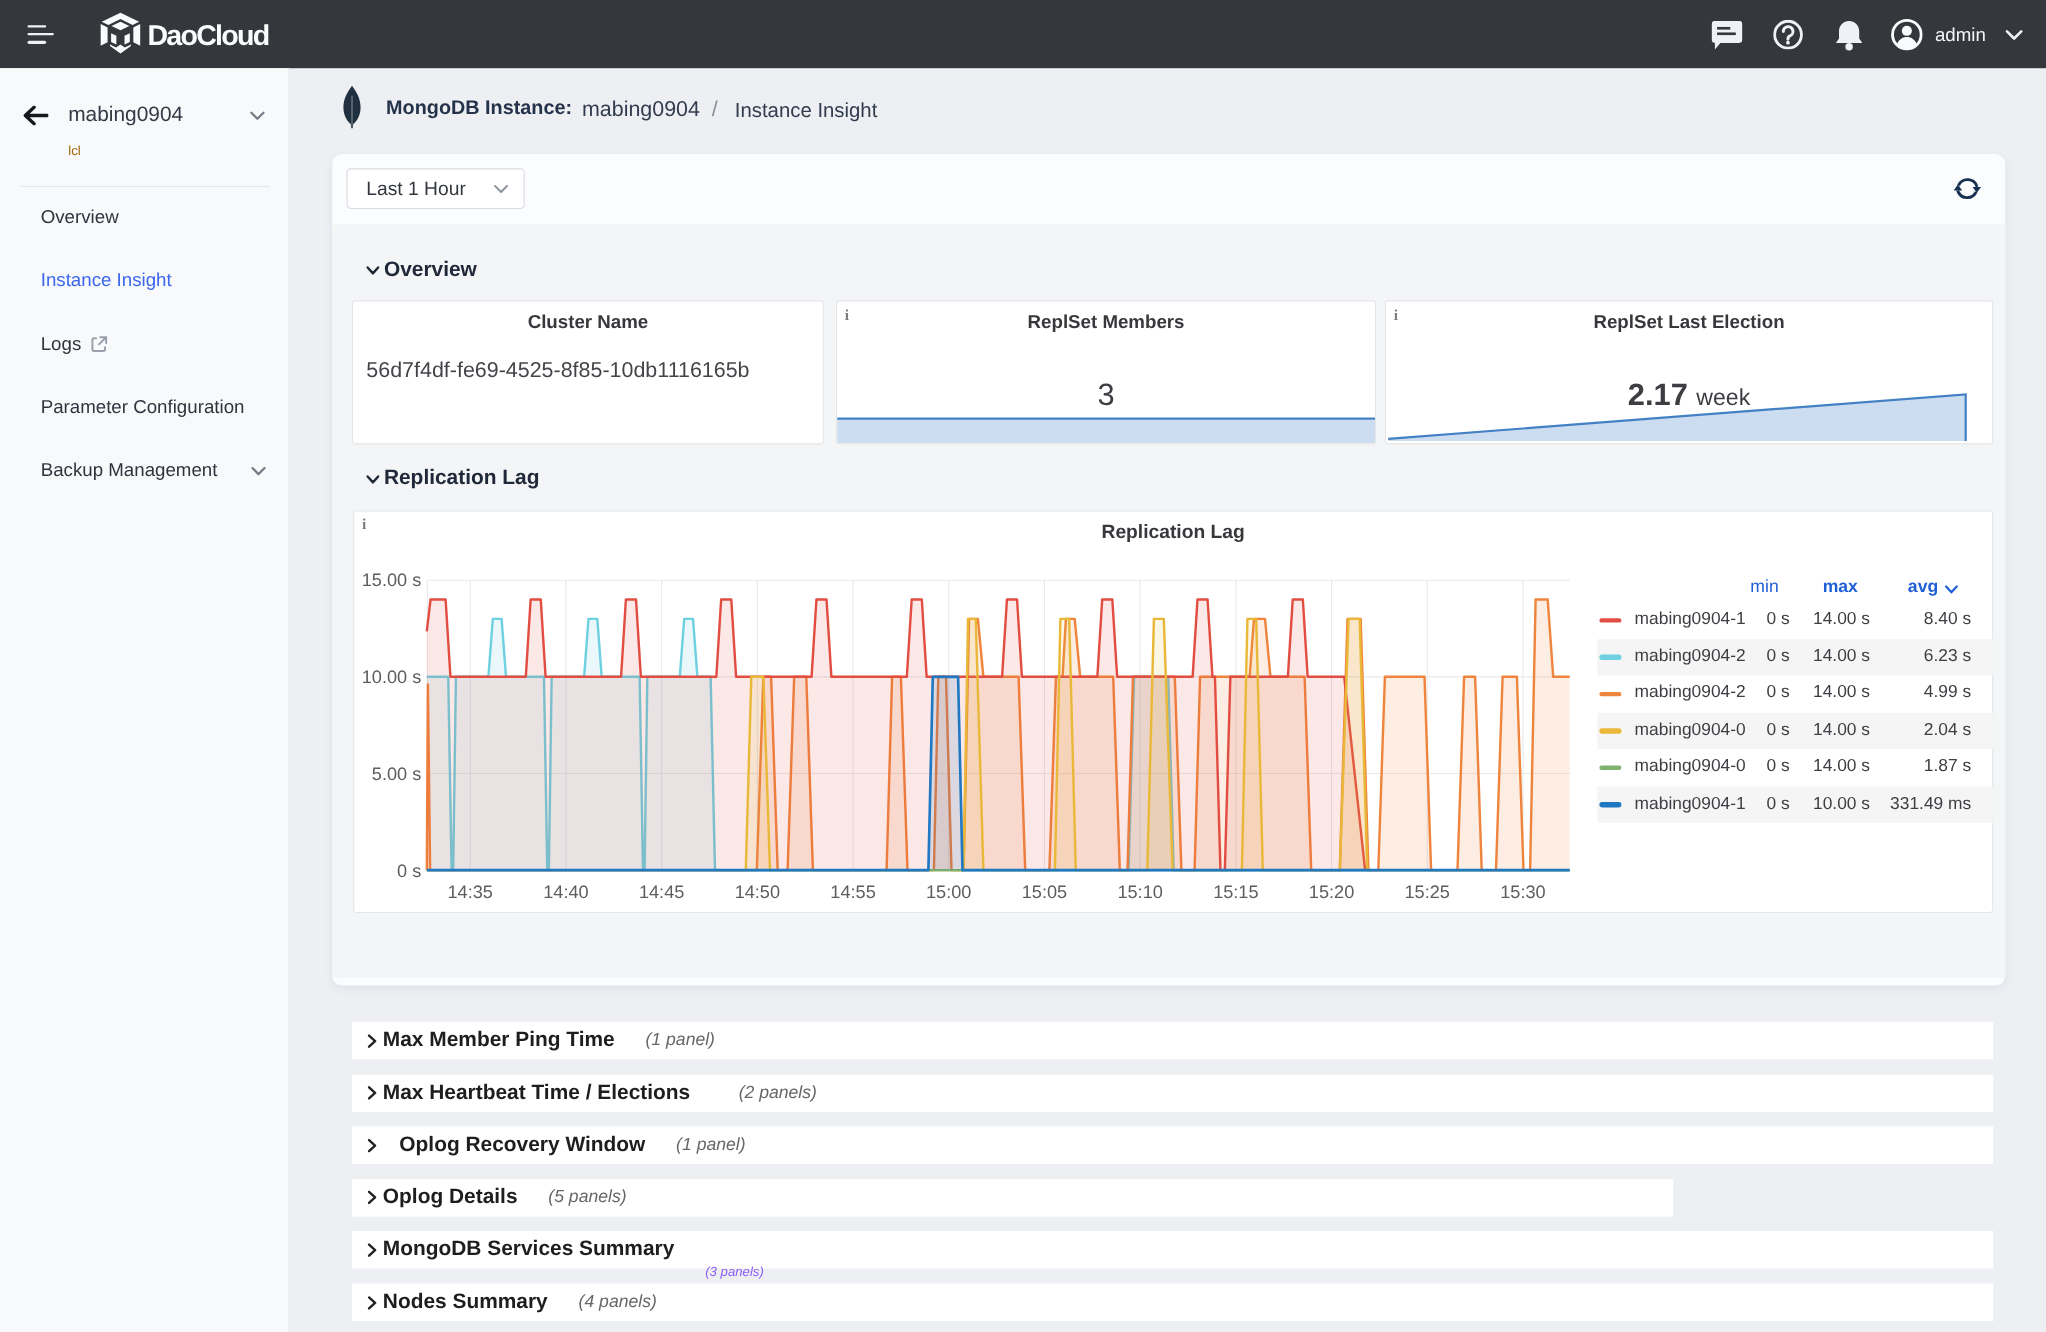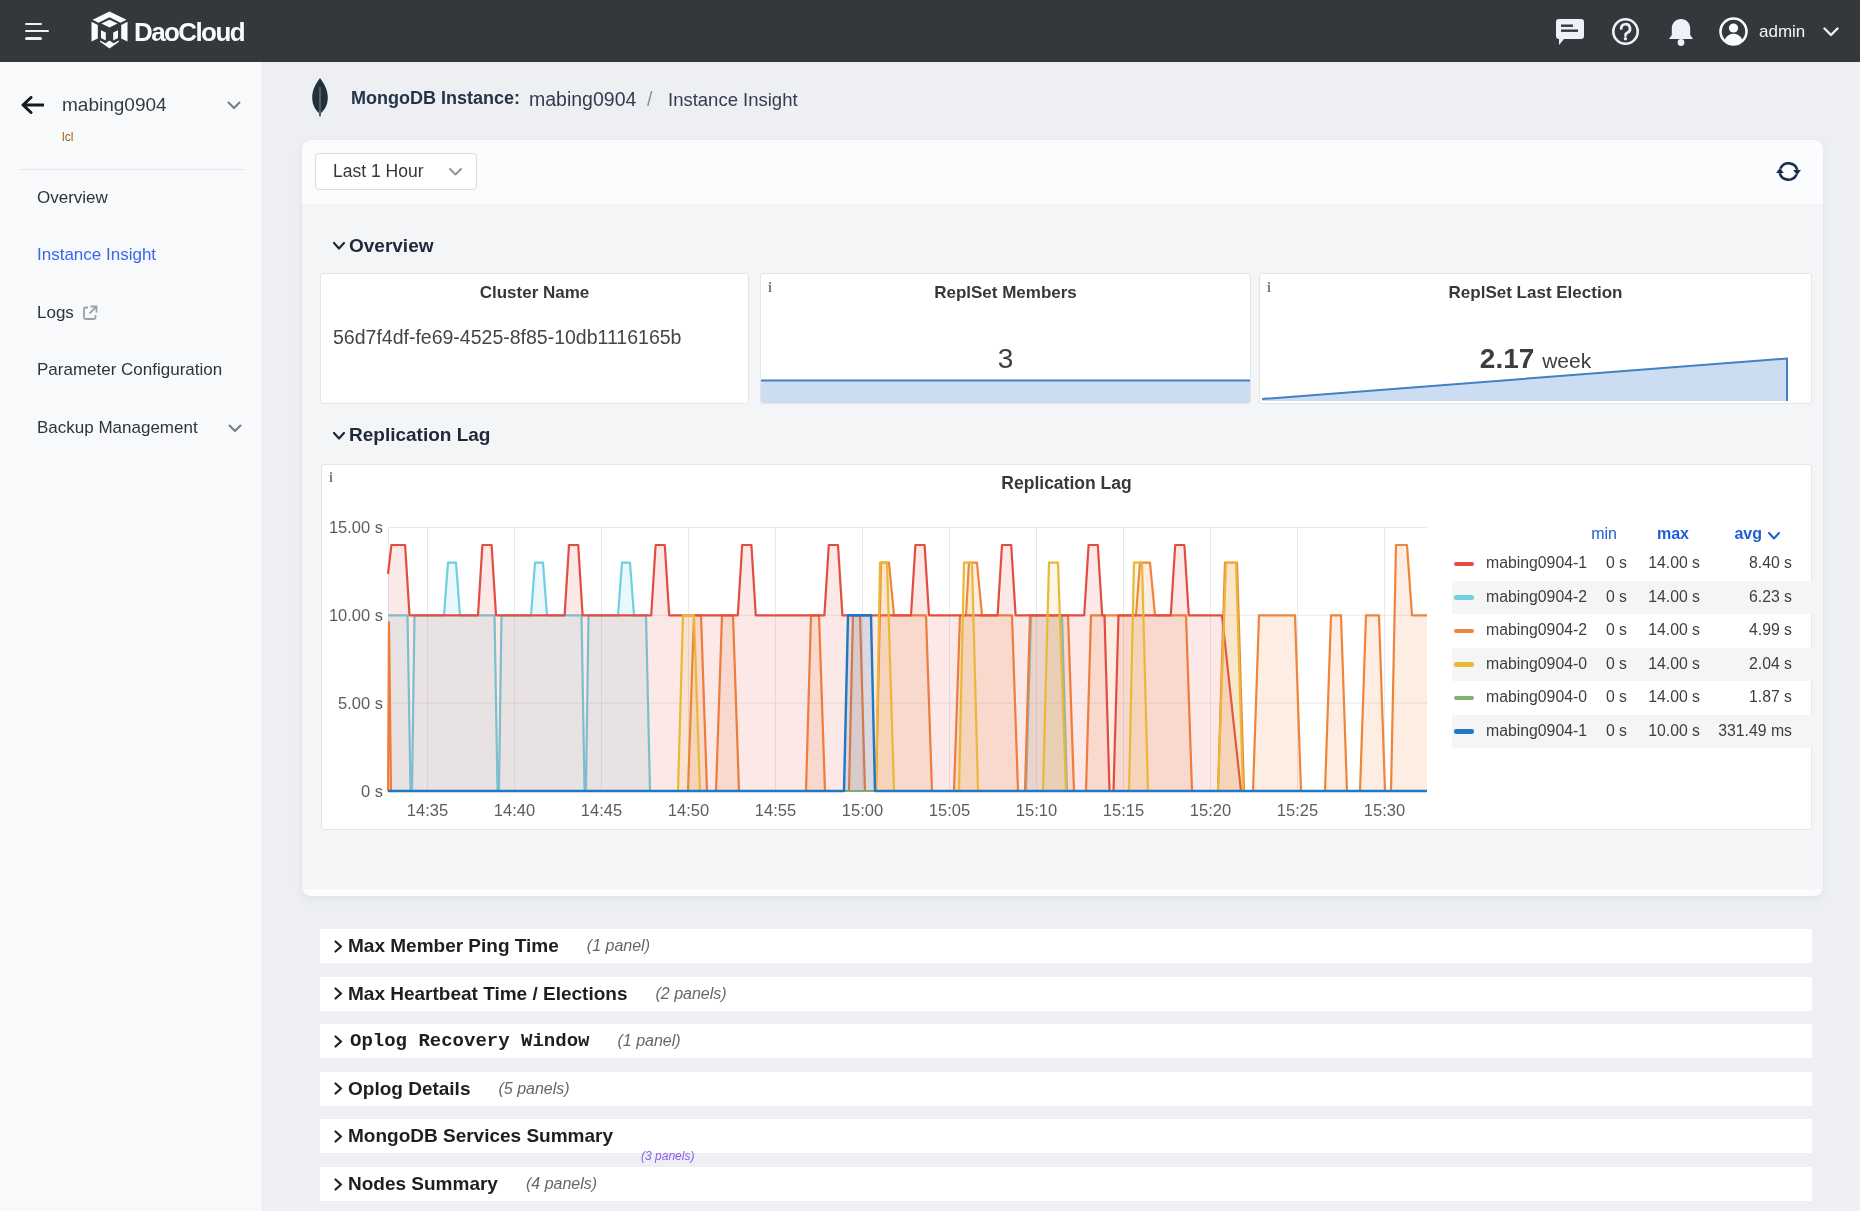--- a/index.html
+++ b/index.html
@@ -255,30 +255,30 @@
         <path d="M1.5 1.5 L7 6.5 L1.5 11.5" fill="none" stroke="#222" stroke-width="2.2" stroke-linecap="round" stroke-linejoin="round"></path>
       </svg>
     <span style="margin-left:5px;font-size:19px;font-weight:bold;color:#1d1e20;">Max Member Ping Time</span>
     <span style="margin-left:28px;font-size:16px;font-style:italic;color:#65676a;">(1 panel)</span>
   </div>
   <div class="abs" style="left:320px;top:976.6px;width:1492px;height:34px;background:#fff;display:flex;align-items:center;padding-left:14px;">
     <svg width="9" height="13" viewBox="0 0 9 13" style="flex:none;">
         <path d="M1.5 1.5 L7 6.5 L1.5 11.5" fill="none" stroke="#222" stroke-width="2.2" stroke-linecap="round" stroke-linejoin="round"></path>
       </svg>
     <span style="margin-left:5px;font-size:19px;font-weight:bold;color:#1d1e20;">Max Heartbeat Time / Elections</span>
-    <span style="margin-left:28px;font-size:16px;font-style:italic;color:#65676a;">(2 panels)</span>
+    <span style="margin-left:44px;font-size:16px;font-style:italic;color:#65676a;">(2 panels)</span>
   </div>
   <div class="abs" style="left:320px;top:1024.2px;width:1492px;height:34px;background:#fff;display:flex;align-items:center;padding-left:14px;">
     <svg width="9" height="13" viewBox="0 0 9 13" style="flex:none;">
         <path d="M1.5 1.5 L7 6.5 L1.5 11.5" fill="none" stroke="#222" stroke-width="2.2" stroke-linecap="round" stroke-linejoin="round"></path>
       </svg>
-    <span style="margin-left:7px;font-size:19px;font-weight:bold;color:#1d1e20;font-family:Liberation Mono, monospace;">Oplog Recovery Window</span>
+    <span style="margin-left:20px;font-size:19px;font-weight:bold;color:#1d1e20;">Oplog Recovery Window</span>
     <span style="margin-left:28px;font-size:16px;font-style:italic;color:#65676a;">(1 panel)</span>
   </div>
-  <div class="abs" style="left:320px;top:1071.8px;width:1492px;height:34px;background:#fff;display:flex;align-items:center;padding-left:14px;">
+  <div class="abs" style="left:320px;top:1071.8px;width:1201px;height:34px;background:#fff;display:flex;align-items:center;padding-left:14px;">
     <svg width="9" height="13" viewBox="0 0 9 13" style="flex:none;">
         <path d="M1.5 1.5 L7 6.5 L1.5 11.5" fill="none" stroke="#222" stroke-width="2.2" stroke-linecap="round" stroke-linejoin="round"></path>
       </svg>
     <span style="margin-left:5px;font-size:19px;font-weight:bold;color:#1d1e20;">Oplog Details</span>
     <span style="margin-left:28px;font-size:16px;font-style:italic;color:#65676a;">(5 panels)</span>
   </div>
   <div class="abs" style="left:320px;top:1119.4px;width:1492px;height:34px;background:#fff;display:flex;align-items:center;padding-left:14px;">
     <svg width="9" height="13" viewBox="0 0 9 13" style="flex:none;">
         <path d="M1.5 1.5 L7 6.5 L1.5 11.5" fill="none" stroke="#222" stroke-width="2.2" stroke-linecap="round" stroke-linejoin="round"></path>
       </svg>

